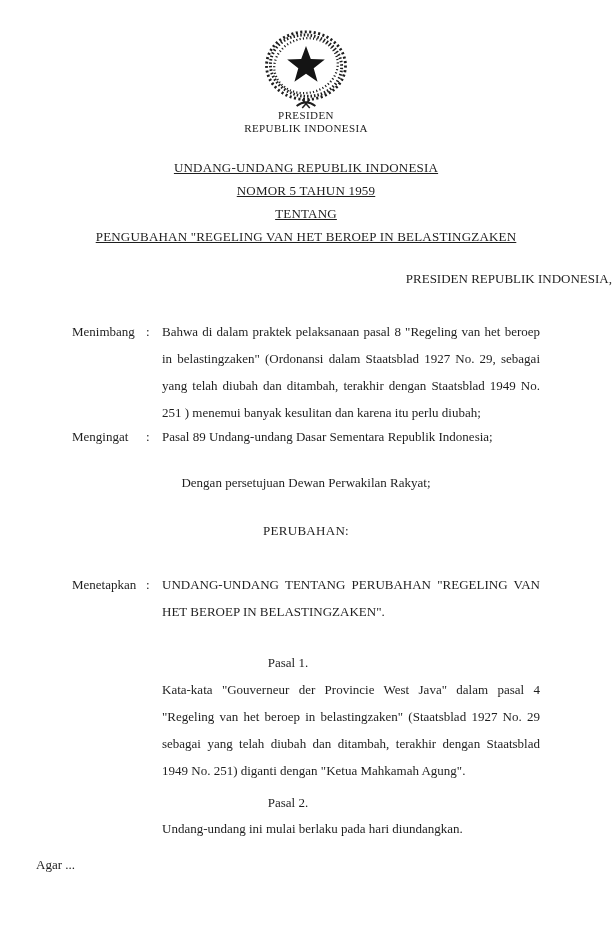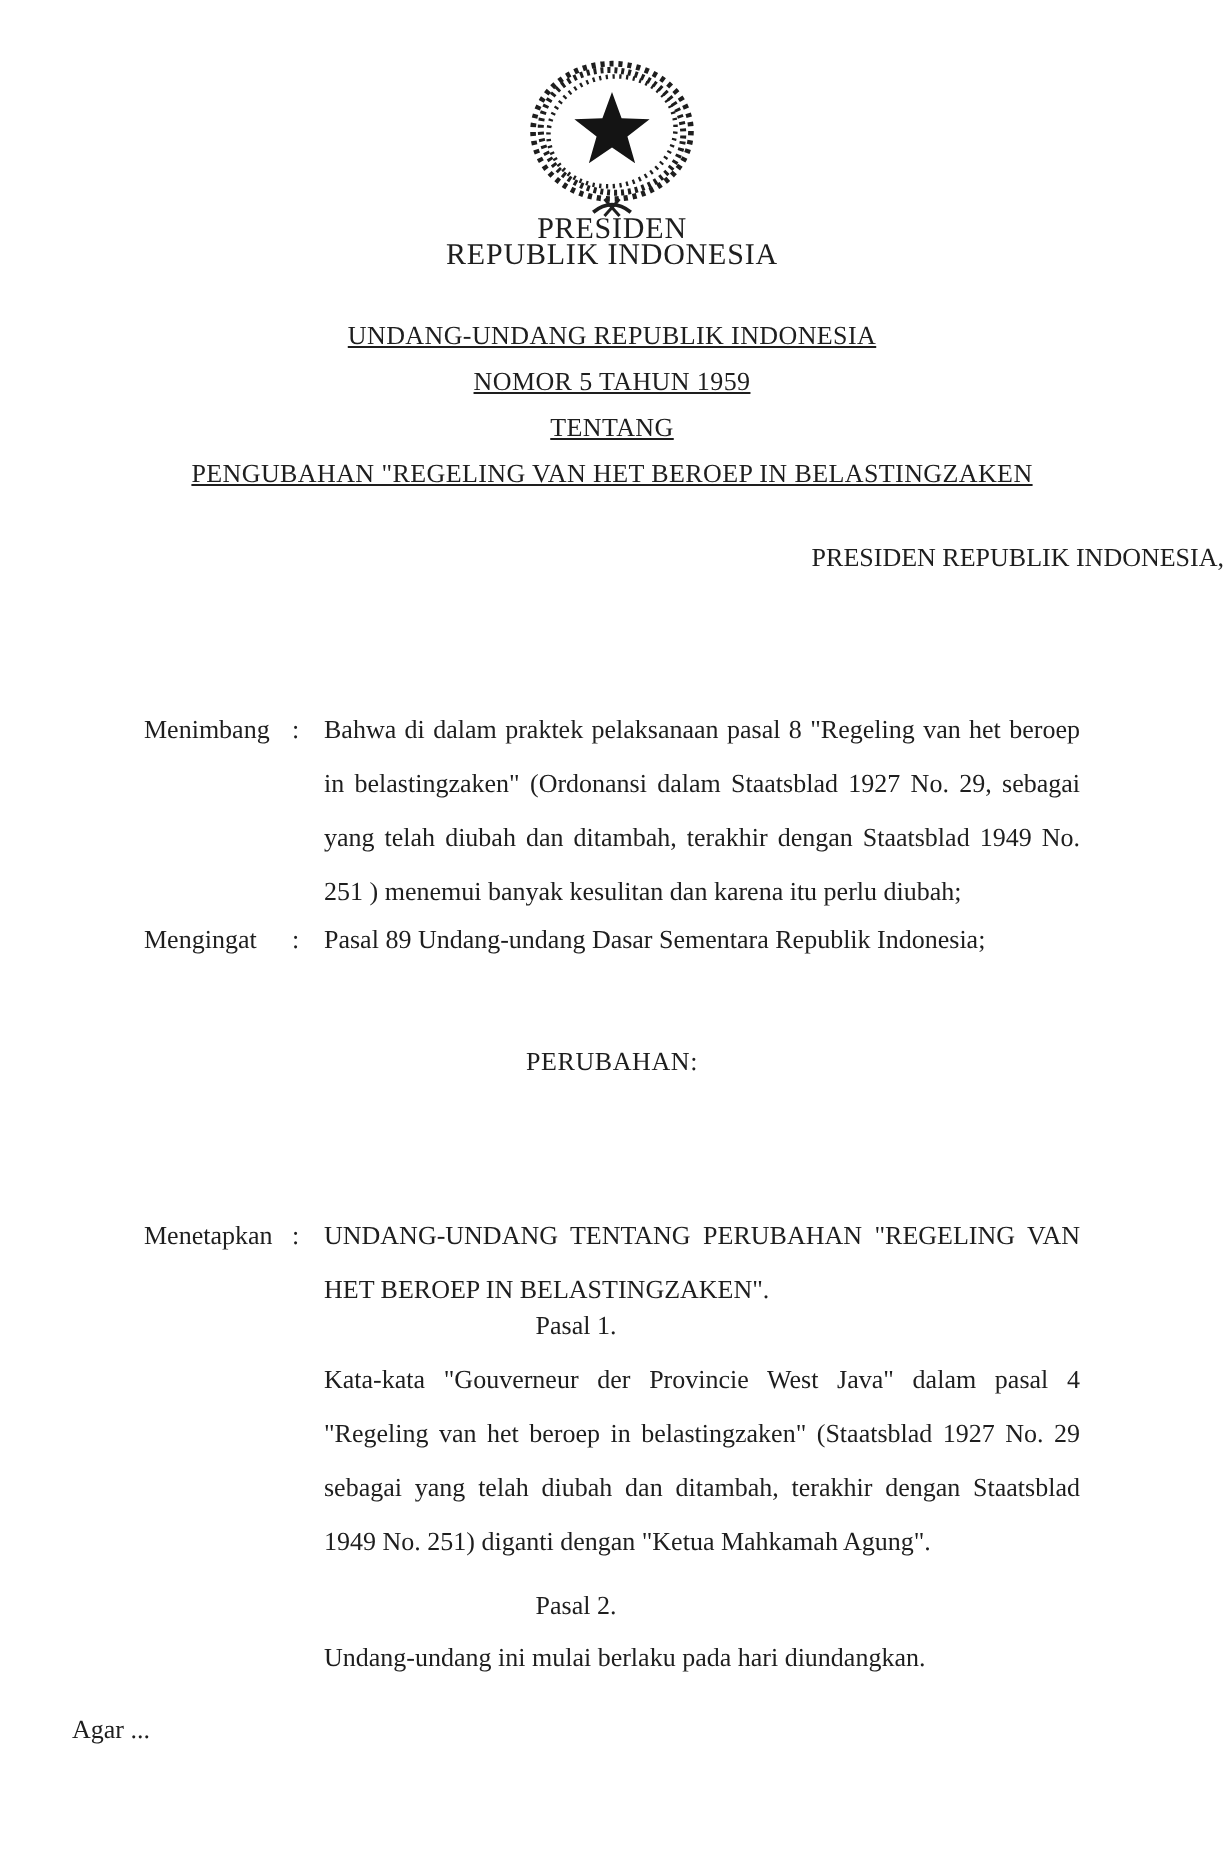--- a/index.html
+++ b/index.html
@@ -8,27 +8,27 @@
     width:612px; height:936px;
     font-family:"Liberation Serif","DejaVu Serif",serif;
   }
   .page {
     position:relative; width:612px; height:936px;
     background:#ffffff; color:#1e1e1e; font-size:13px; overflow:hidden;
   }
   .centered { position:absolute; left:0; width:612px; text-align:center; }
 
   .seal-wrap { top:26px; }
-  .org-block { top:109px; font-size:15px; line-height:12.5px; letter-spacing:0.4px; }
+  .org-block { top:109px; font-size:11px; line-height:12.5px; letter-spacing:0.4px; }
   .title-block { top:156px; line-height:23px; letter-spacing:0.2px;text-decoration:underline; }
   .salutation { top:271px;text-align:right; }
   .agreement { top:475px; }
   .decision { top:523px; letter-spacing:0.3px; }
 
-  .clause { position:absolute; left:72px; width:468px; line-height:27px;margin-top:33px; }
+  .clause { position:absolute; left:72px; width:468px; line-height:27px; }
   .clause .clause-label { position:absolute; left:0; top:0; }
   .clause .clause-colon { position:absolute; left:74px; top:0; }
   .clause .clause-body { margin-left:90px; }
   #clause-menimbang  { top:318px; }
   #clause-mengingat  { top:423px; }
   #clause-menetapkan { top:571px; }
 
   .pasal-heading { position:absolute; left:36px; width:504px; text-align:center; line-height:27px; }
   #pasal1-heading { top:649px;font-family:Liberation Serif, serif; }
   #pasal2-heading { top:789px; }
@@ -91,20 +91,21 @@
   </div>
 
   <div class="clause" id="clause-mengingat">
     <span class="clause-label">Mengingat</span>
     <span class="clause-colon">:</span>
     <div class="clause-body">
         <div class="doc-line doc-line-last">Pasal 89 Undang-undang Dasar Sementara Republik Indonesia;</div>
       </div>
   </div>
 
+  <div class="centered agreement">Dengan persetujuan Dewan Perwakilan Rakyat;</div>
 
   <div class="centered decision">PERUBAHAN:</div>
 
   <div class="clause" id="clause-menetapkan">
     <span class="clause-label">Menetapkan</span>
     <span class="clause-colon">:</span>
     <div class="clause-body">
         <div class="doc-line">UNDANG-UNDANG TENTANG PERUBAHAN "REGELING VAN</div>
         <div class="doc-line doc-line-last">HET BEROEP IN BELASTINGZAKEN".</div>
       </div>

